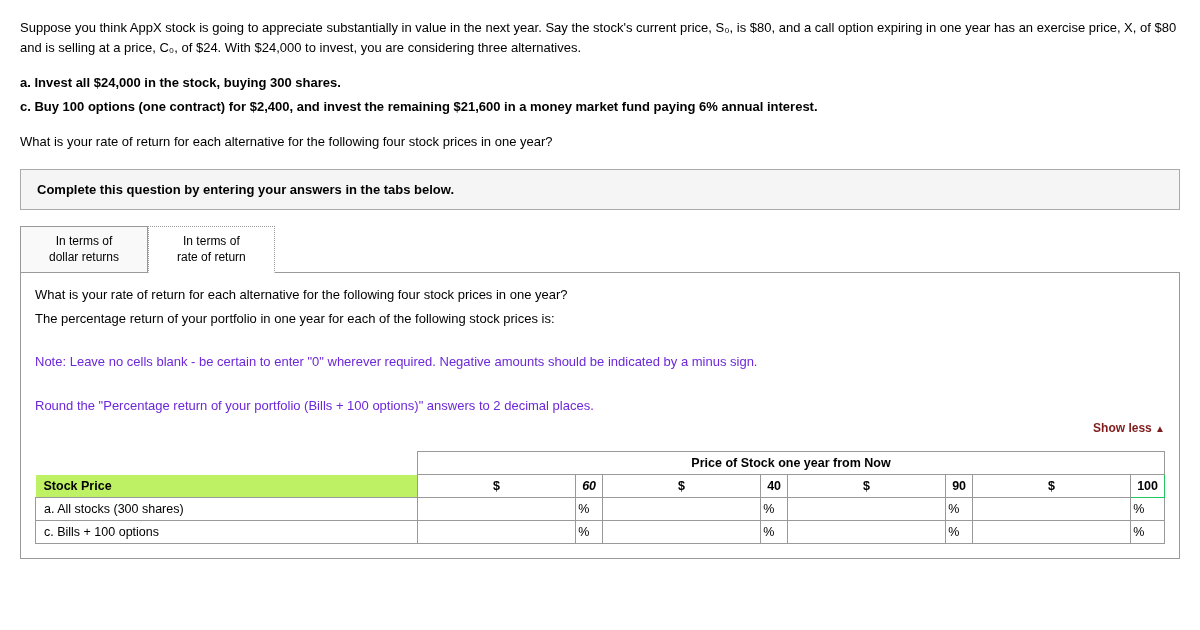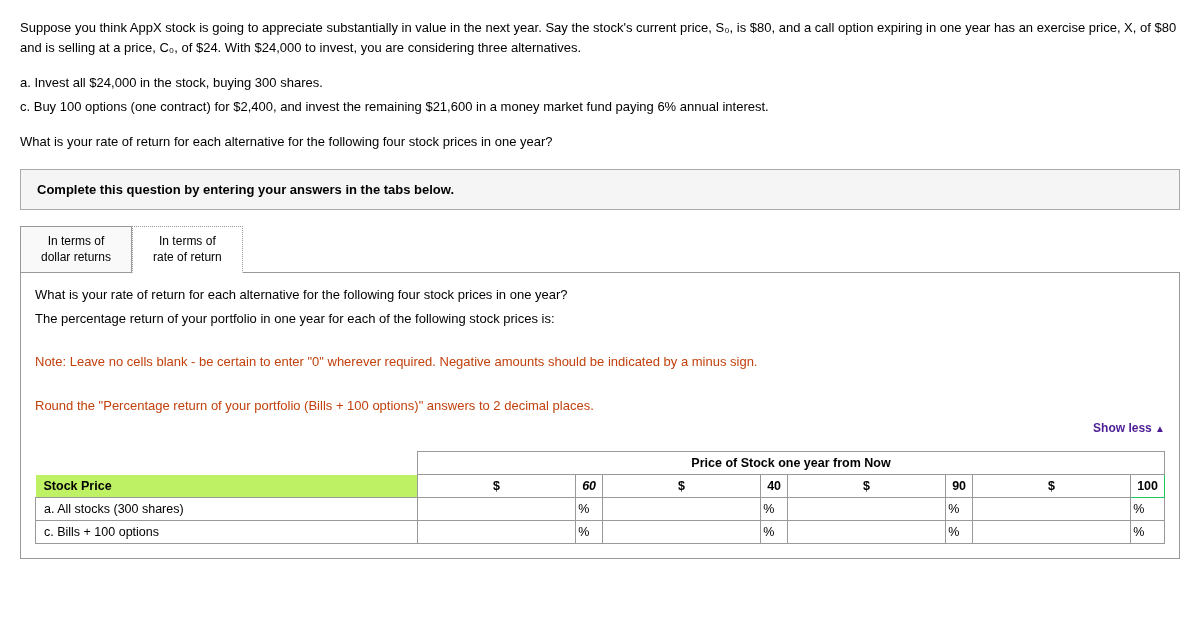--- a/index.html
+++ b/index.html
@@ -13,42 +13,42 @@
       padding: 18px 20px;
     }
     .intro-text {
       line-height: 1.55;
       margin-bottom: 14px;
     }
     .alternatives {
       margin-bottom: 14px;
       line-height: 1.7;
     }
-    .alternatives p { margin-bottom: 2px; }
+    .alternatives p { margin-bottom: 2px; font-weight: bold; }
     .question-text {
       margin-bottom: 16px;
       line-height: 1.55;
     }
     .complete-box {
       border: 1px solid #aaa;
       background: #f5f5f5;
       padding: 12px 16px;
       margin-bottom: 16px;
       font-weight: bold;
       font-size: 13px;
     }
     .tabs-row {
       display: flex;
       border-bottom: 1px solid #999;
       margin-bottom: 0;
     }
     .tab {
       border: 1px solid #999;
       border-bottom: none;
-      padding: 6px 20px;
+      padding: 6px 28px;
       cursor: pointer;
       background: #f9f9f9;
       font-size: 12px;
       line-height: 1.4;
       text-align: center;
     }
     .tab.active {
       background: #fff;
       border-bottom: 1px solid #fff;
       margin-bottom: -1px;
@@ -61,31 +61,31 @@
       border: 1px solid #999;
       border-top: none;
       padding: 12px 14px 14px 14px;
       background: #fff;
     }
     .content-area p {
       margin-bottom: 4px;
       line-height: 1.5;
     }
     .note-red {
-      color: #c2410c;
+      color: #6d28d9;
       margin-top: 24px;
     }
     .show-less {
       text-align: right;
       margin-top: 6px;
       font-size: 12px;
       color: #000;
     }
     .show-less a {
-      color: #4c1d95;
+      color: #7f1d1d;
       text-decoration: none;
       font-weight: bold;
     }
     .show-less-arrow {
       font-size: 10px;
     }
     .table-container {
       margin-top: 16px;
     }
     .main-table {

